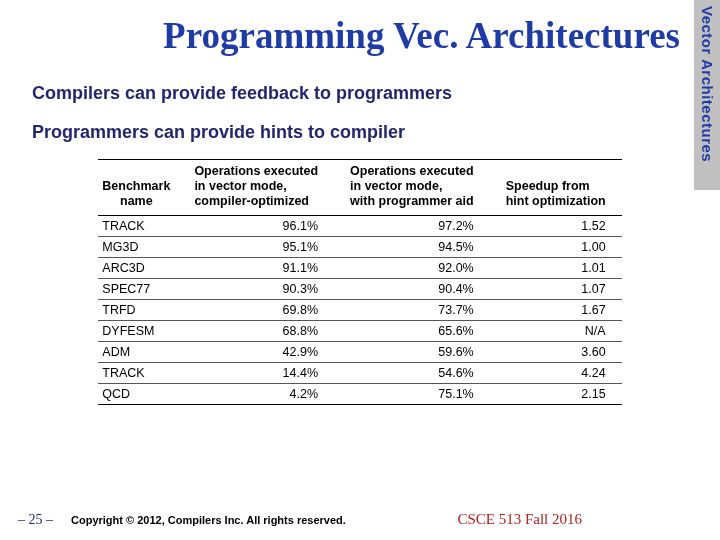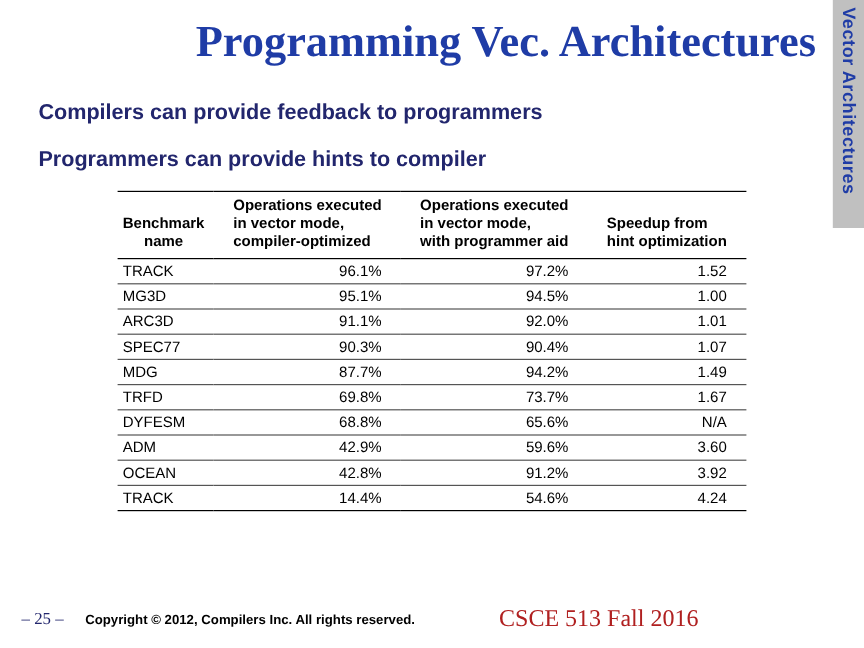--- a/index.html
+++ b/index.html
@@ -106,21 +106,21 @@
     font-size: 14px;
   }
   .copyright {
     color: #000;
     font-weight: bold;
     font-size: 11px;
   }
   .course {
     color: #b02020;
     font-family: "Times New Roman", Times, serif;
-    font-size: 20px;
+    font-size: 15px;
   }
 </style>
 </head>
 <body>
 
 <div class="side-tab">
   <div class="side-tab-text">Vector Architectures</div>
 </div>
 
 <div class="title">Programming Vec. Architectures</div>
@@ -157,54 +157,48 @@
           <td>92.0%</td>
           <td>1.01</td>
         </tr>
         <tr>
           <td>SPEC77</td>
           <td>90.3%</td>
           <td>90.4%</td>
           <td>1.07</td>
         </tr>
         <tr>
-          <td>MDG</td>
-          <td>87.7%</td>
-          <td>94.2%</td>
-          <td>1.49</td>
-        </tr>
-        <tr>
           <td>TRFD</td>
           <td>69.8%</td>
           <td>73.7%</td>
           <td>1.67</td>
         </tr>
         <tr>
           <td>DYFESM</td>
           <td>68.8%</td>
           <td>65.6%</td>
           <td>N/A</td>
         </tr>
         <tr>
           <td>ADM</td>
           <td>42.9%</td>
           <td>59.6%</td>
           <td>3.60</td>
         </tr>
         <tr>
-          <td>OCEAN</td>
-          <td>42.8%</td>
-          <td>91.2%</td>
-          <td>3.92</td>
-        </tr>
-        <tr>
           <td>TRACK</td>
           <td>14.4%</td>
           <td>54.6%</td>
           <td>4.24</td>
+        </tr>
+        <tr>
+          <td>QCD</td>
+          <td>4.2%</td>
+          <td>75.1%</td>
+          <td>2.15</td>
         </tr>
       </tbody>
   </table>
 </div>
 
 <div class="footer">
   <div class="footer-left">
     <span class="page-num">– 25 –</span>
     <span class="copyright">Copyright © 2012, Compilers Inc. All rights reserved.</span>
   </div>

